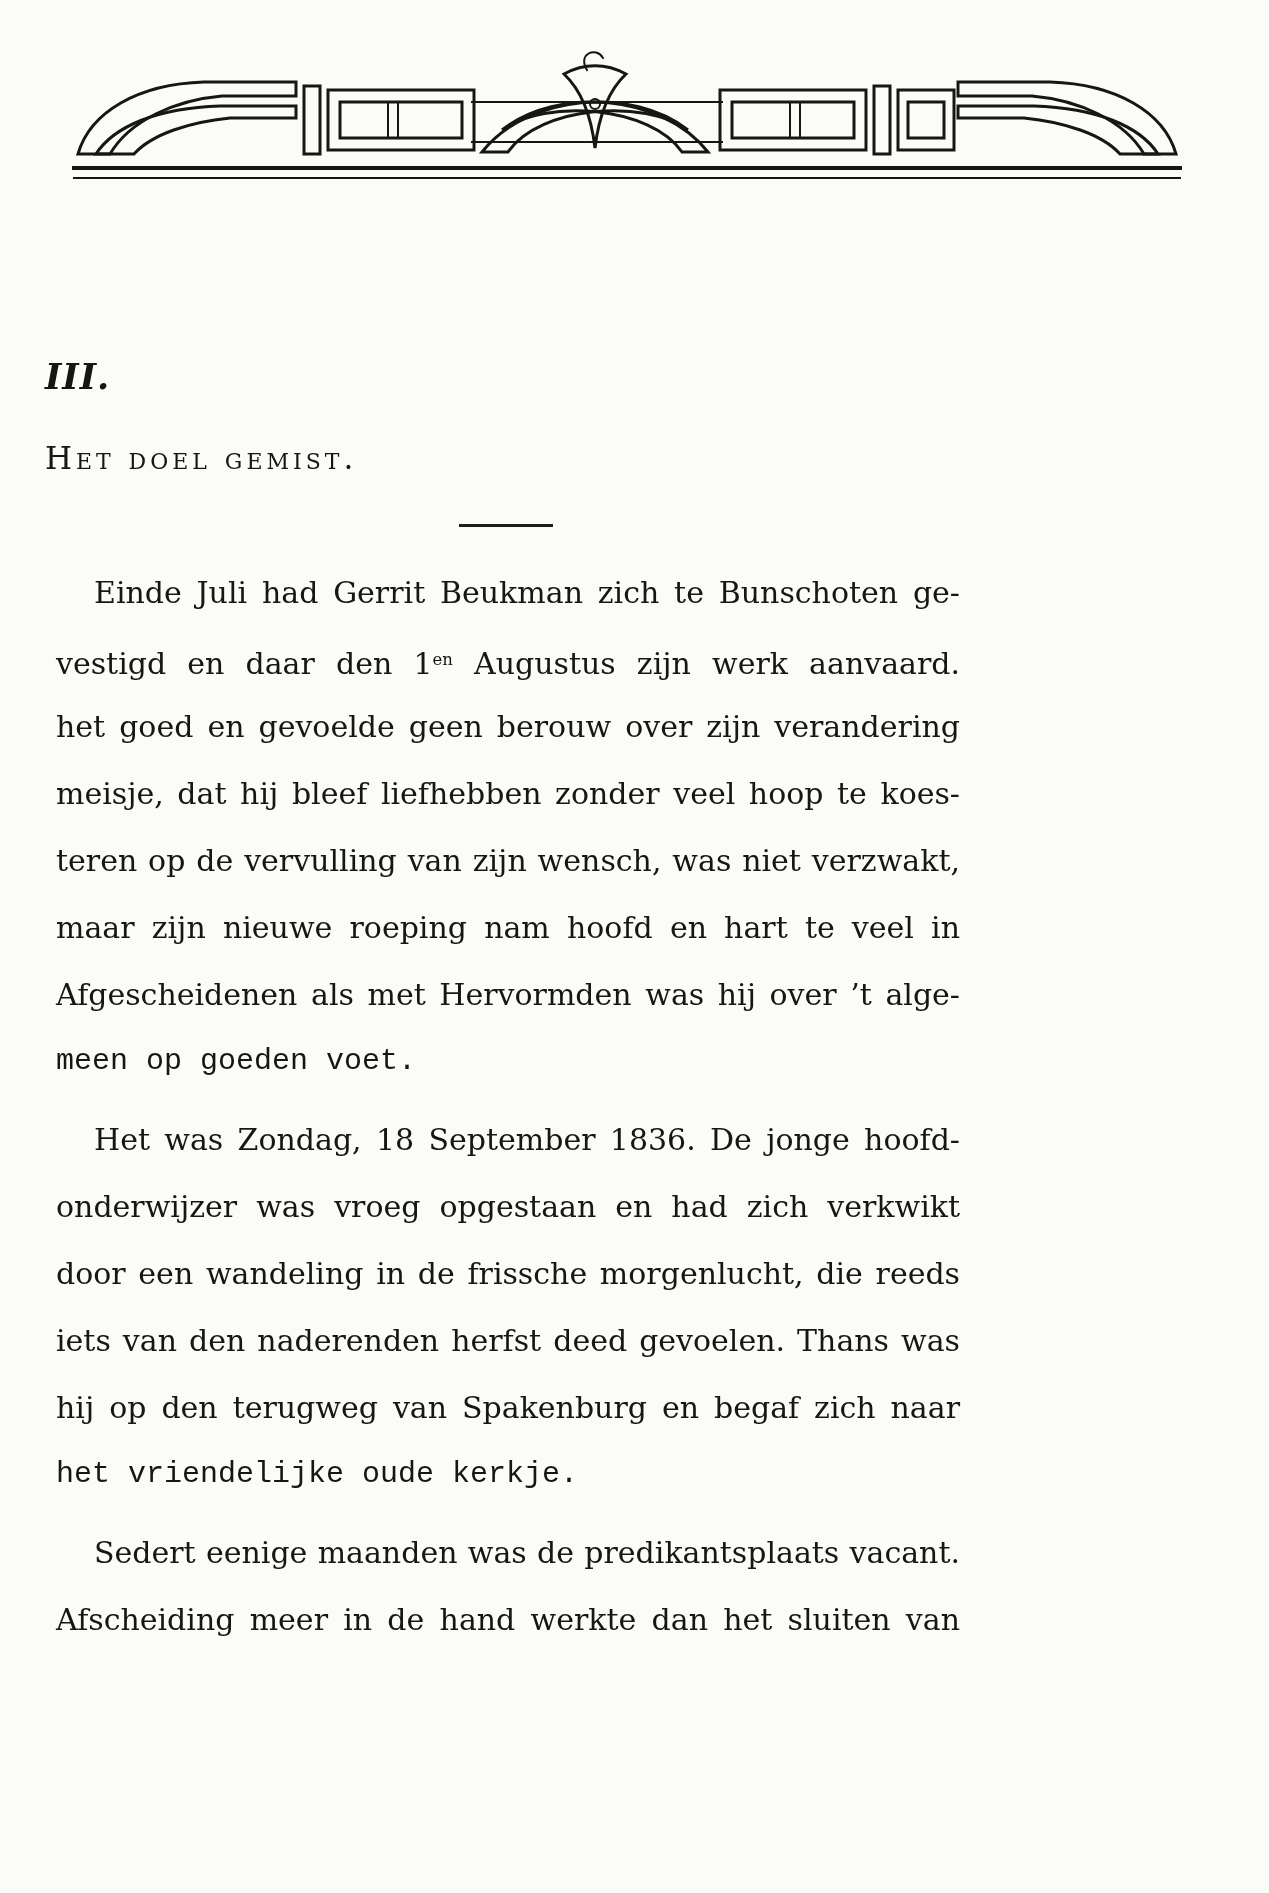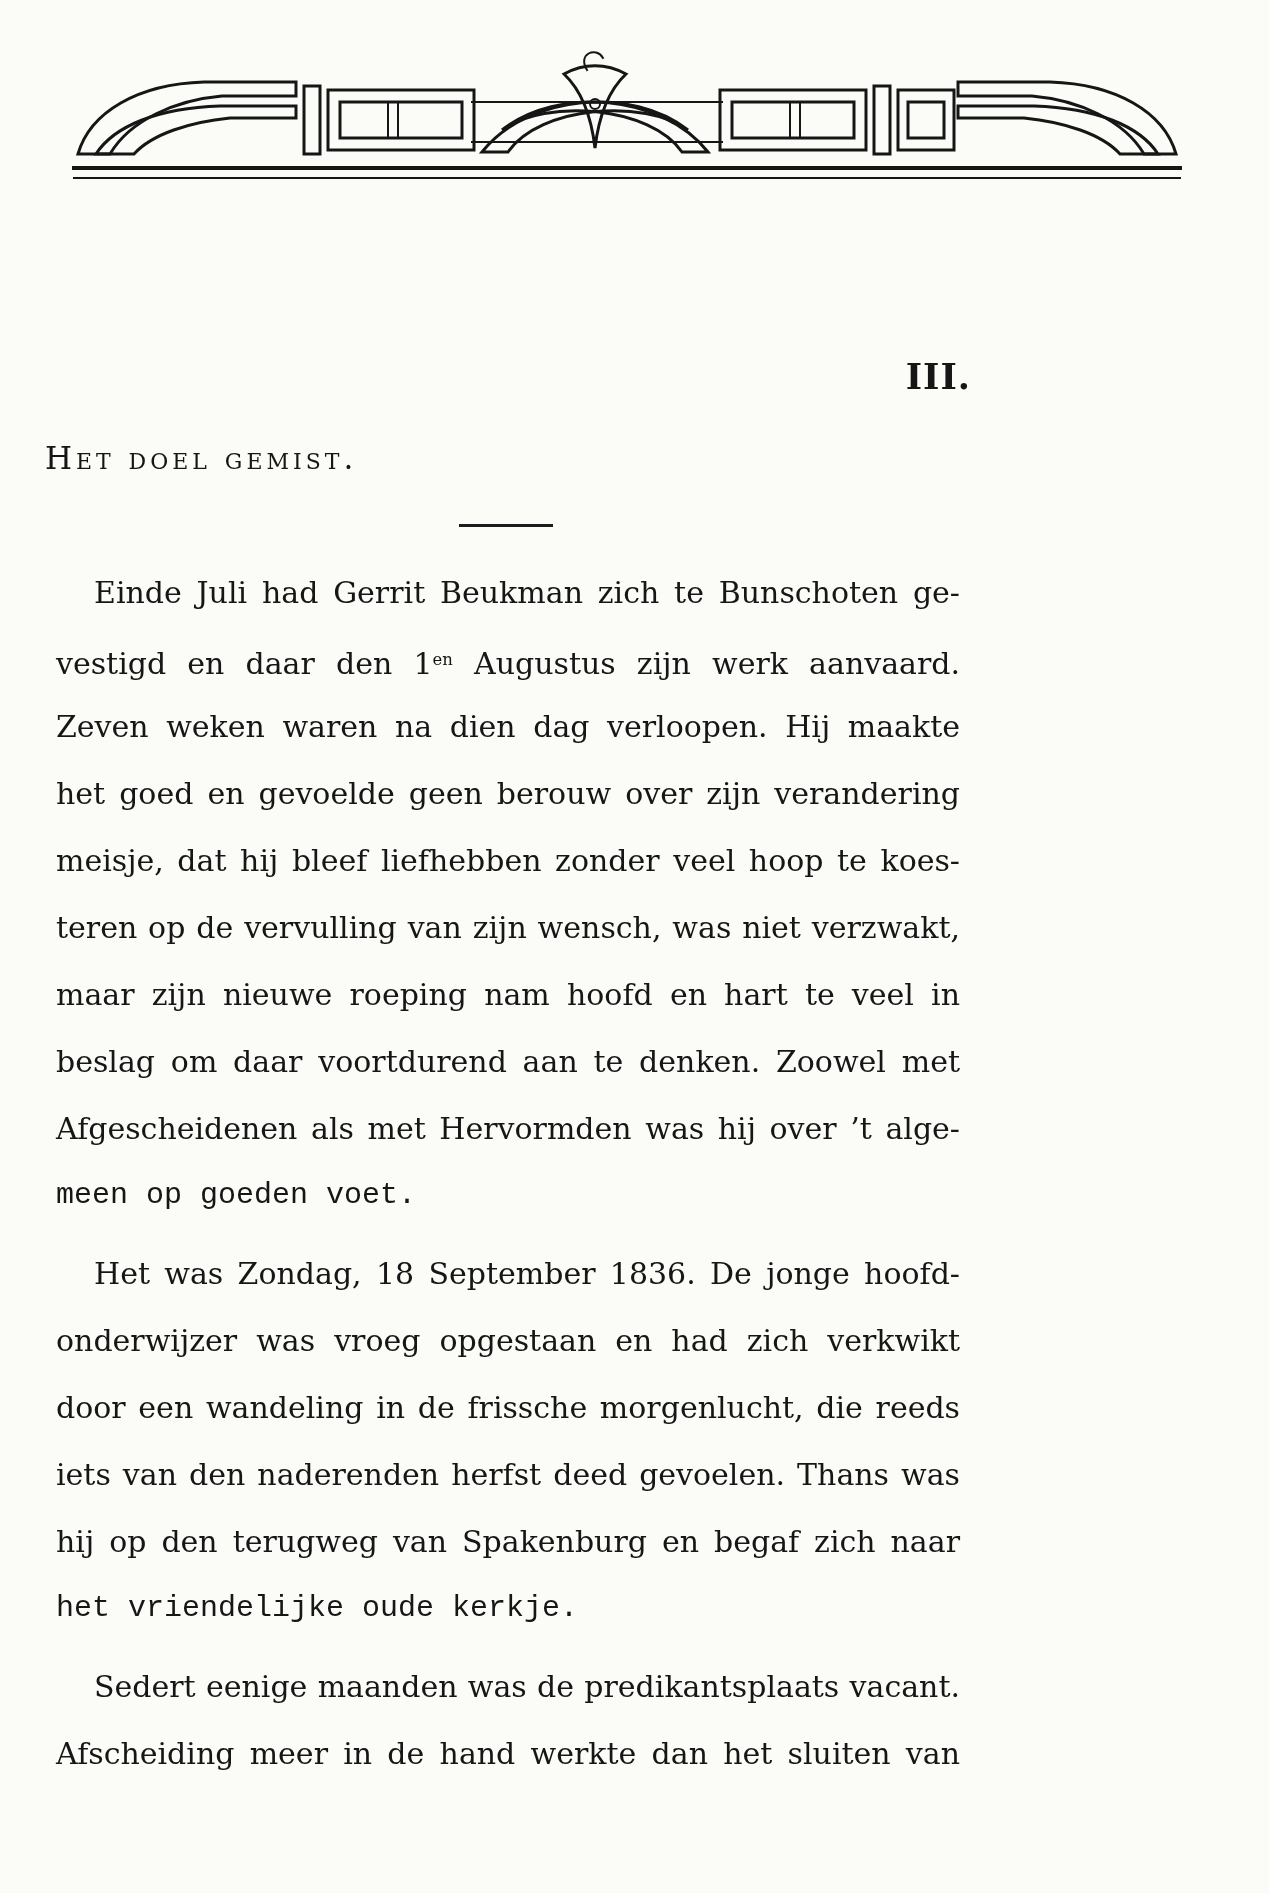--- a/index.html
+++ b/index.html
@@ -19,24 +19,25 @@
     top: 50px;
     width: 1118px;
     height: 142px;
   }
   .ornament svg { width: 100%; height: 100%; display: block; }
   .chapter-number {
     position: absolute;
     top: 356px;
     left: 45px;
     width: 926px;
-    text-align: right;
+    text-align: left;
     font-size: 35px;
     font-weight: bold;
     letter-spacing: 1px;
+    font-style: italic;
   }
   .chapter-title {
     position: absolute;
     top: 440px;
     left: 45px;
     width: 926px;
     font-size: 31px;
     font-variant: small-caps;
     letter-spacing: 4px;
   }
@@ -123,26 +124,24 @@
 
 <div class="chapter-title">Het doel gemist.</div>
 
 <div class="divider"></div>
 
 <div class="body-text">
 
   <div class="paragraph">
     <div class="line first">Einde Juli had Gerrit Beukman zich te Bunschoten ge-</div>
     <div class="line"><span>vestigd en daar den 1</span><sup class="sup">en</sup><span> Augustus zijn werk aanvaard.</span></div>
-    <div class="line">Zeven weken waren na dien dag verloopen. Hij maakte</div>
     <div class="line">het goed en gevoelde geen berouw over zijn verandering</div>
     <div class="line">meisje, dat hij bleef liefhebben zonder veel hoop te koes-</div>
     <div class="line">teren op de vervulling van zijn wensch, was niet verzwakt,</div>
     <div class="line">maar zijn nieuwe roeping nam hoofd en hart te veel in</div>
-    <div class="line">beslag om daar voortdurend aan te denken. Zoowel met</div>
     <div class="line">Afgescheidenen als met Hervormden was hij over ’t alge-</div>
     <div class="line par-end">meen op goeden voet.</div>
   </div>
 
   <div class="paragraph">
     <div class="line first">Het was Zondag, 18 September 1836. De jonge hoofd-</div>
     <div class="line">onderwijzer was vroeg opgestaan en had zich verkwikt</div>
     <div class="line">door een wandeling in de frissche morgenlucht, die reeds</div>
     <div class="line">iets van den naderenden herfst deed gevoelen. Thans was</div>
     <div class="line">hij op den terugweg van Spakenburg en begaf zich naar</div>

